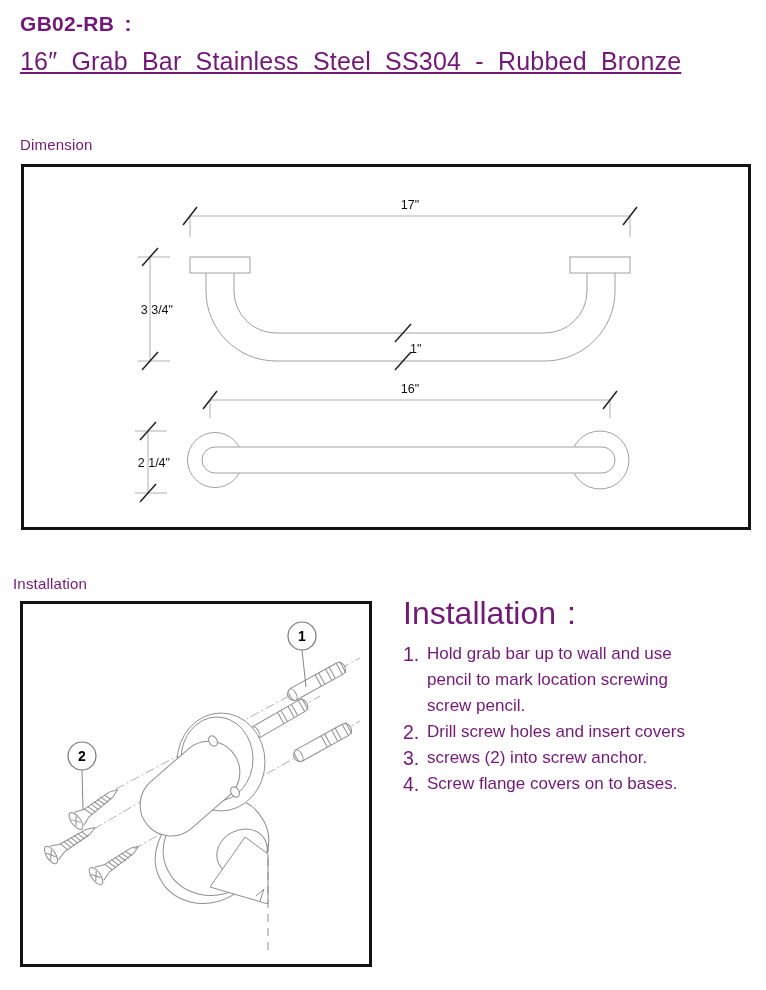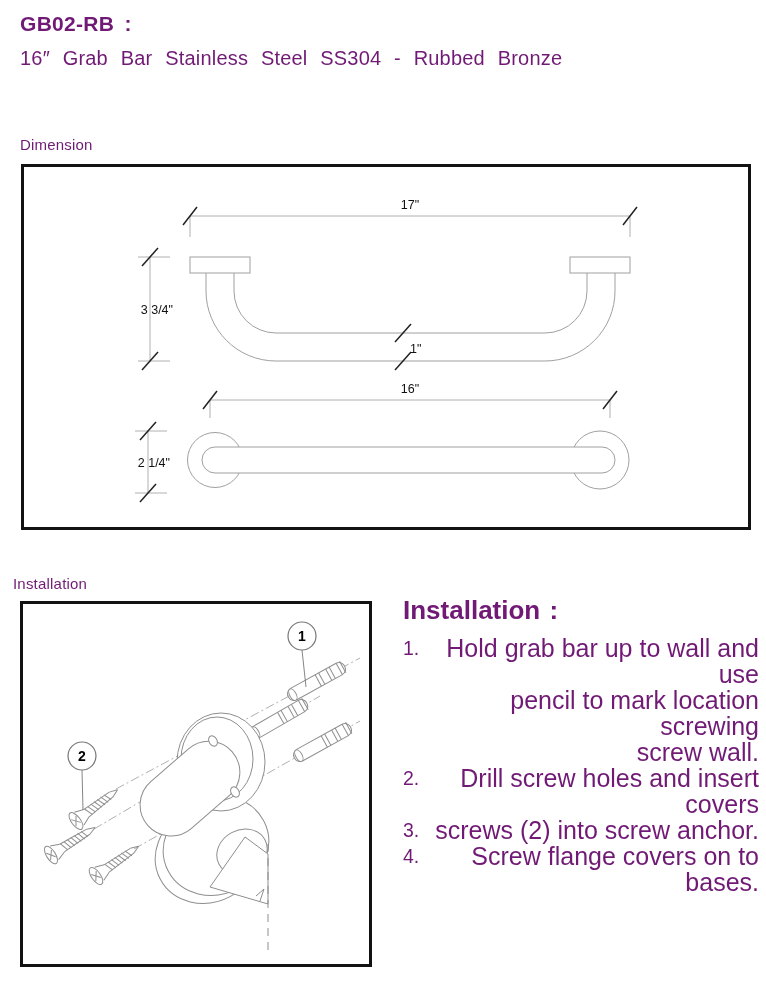--- a/index.html
+++ b/index.html
@@ -6,47 +6,47 @@
   .page{
     position:relative;width:766px;height:990px;background:#ffffff;
     font-family:"Liberation Sans", sans-serif;color:#701a75;overflow:hidden;
   }
   .product-code{
     position:absolute;left:20px;top:12px;
     font-size:21px;font-weight:bold;letter-spacing:.3px;word-spacing:4px;
   }
   .product-name{
     position:absolute;left:20px;top:47px;
-    font-size:20px;word-spacing:7px;letter-spacing:.2px;
+    font-size:25px;word-spacing:7px;letter-spacing:.2px;text-decoration:underline;
   }
   .section-label{
     position:absolute;font-size:15px;font-weight:normal;letter-spacing:.2px;
   }
   .label-dimension{left:20px;top:136px;}
   .label-installation{left:13px;top:575px;}
   .frame{
     position:absolute;border:3px solid #121212;background:#fff;box-sizing:border-box;
   }
   .dim-frame{left:21px;top:164px;width:730px;height:366px;}
   .inst-frame{left:20px;top:601px;width:352px;height:366px;}
   .frame svg{display:block;}
   .inst-text{
     position:absolute;left:403px;top:595px;width:356px;
   }
   .inst-heading{
-    margin:0 0 9px 0;font-size:26px;font-weight:bold;word-spacing:2px;
+    margin:0 0 9px 0;font-size:32px;font-weight:normal;word-spacing:2px;
   }
   ol.steps{list-style:none;margin:0;padding:0;}
   ol.steps li{display:flex;align-items:flex-start;}
   ol.steps .num{
     flex:0 0 24px;font-size:19.5px;line-height:26px;
   }
   ol.steps .step-lines{flex:1;}
   ol.steps .ln{
-    display:block;font-size:25px;line-height:26px;white-space:pre-wrap;text-align:right;
+    display:block;font-size:17px;line-height:26px;white-space:pre-wrap;
   }
   text{font-family:"Liberation Sans", sans-serif;}
 </style>
 </head>
 <body>
 
 <div class="page">
 
   <div class="product-code">GB02-RB :</div>
   <div class="product-name">16″ Grab Bar Stainless Steel SS304 - Rubbed Bronze</div>
@@ -255,21 +255,21 @@
   </div>
 
   <div class="inst-text">
     <h2 class="inst-heading">Installation :</h2>
     <ol class="steps">
       <li>
         <span class="num">1.</span>
         <span class="step-lines">
           <span class="ln">Hold grab bar up to wall and use</span>
           <span class="ln">pencil to mark location screwing</span>
-          <span class="ln">screw wall.</span>
+          <span class="ln">screw pencil.</span>
         </span>
       </li>
       <li>
         <span class="num">2.</span>
         <span class="step-lines">
           <span class="ln">Drill screw holes and insert covers</span>
         </span>
       </li>
       <li>
         <span class="num">3.</span>

